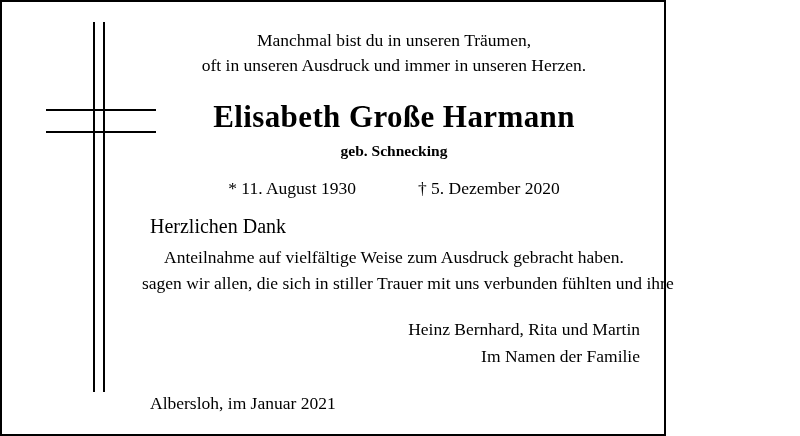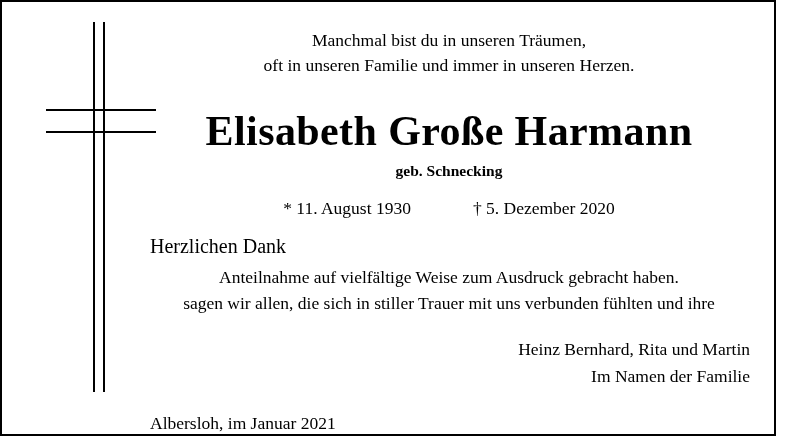--- a/index.html
+++ b/index.html
@@ -10,21 +10,21 @@
   body {
     width: 800px;
     height: 436px;
     font-family: "Liberation Serif", serif;
     color: #000000;
     overflow: hidden;
   }
   .notice {
     position: relative;
     box-sizing: border-box;
-    width: 776px;
+    width: 666px;
     height: 436px;
     border: 2px solid #000000;
     background: #ffffff;
   }
   .cross {
     position: absolute;
     left: 44px;
     top: 20px;
     width: 110px;
     height: 370px;
@@ -40,24 +40,24 @@
     text-align: center;
     font-size: 17.5px;
     line-height: 1.45;
     margin-top: 26px;
   }
   .intro div {
     white-space: nowrap;
   }
   .name {
     text-align: center;
-    font-size: 42px;
+    font-size: 31px;
     font-weight: bold;
     letter-spacing: 0.4px;
-    margin-top: 28px;
+    margin-top: 20px;
   }
   .maiden {
     text-align: center;
     font-size: 15.5px;
     font-weight: bold;
     margin-top: 7px;
   }
   .dates {
     margin-top: 18px;
     display: flex;
@@ -103,21 +103,21 @@
       <line x1="58" y1="0" x2="58" y2="370" stroke="#000000" stroke-width="2"></line>
       <line x1="0" y1="88" x2="110" y2="88" stroke="#000000" stroke-width="2"></line>
       <line x1="0" y1="110" x2="110" y2="110" stroke="#000000" stroke-width="2"></line>
     </svg>
   </div>
 
   <div class="content">
 
     <div class="intro">
       <div>Manchmal bist du in unseren Träumen,</div>
-      <div>oft in unseren Familie und immer in unseren Herzen.</div>
+      <div>oft in unseren Ausdruck und immer in unseren Herzen.</div>
     </div>
 
     <div class="name">Elisabeth Große Harmann</div>
     <div class="maiden">geb. Schnecking</div>
 
     <div class="dates">
       <span>* 11. August 1930</span>
       <span>† 5. Dezember 2020</span>
     </div>
 

